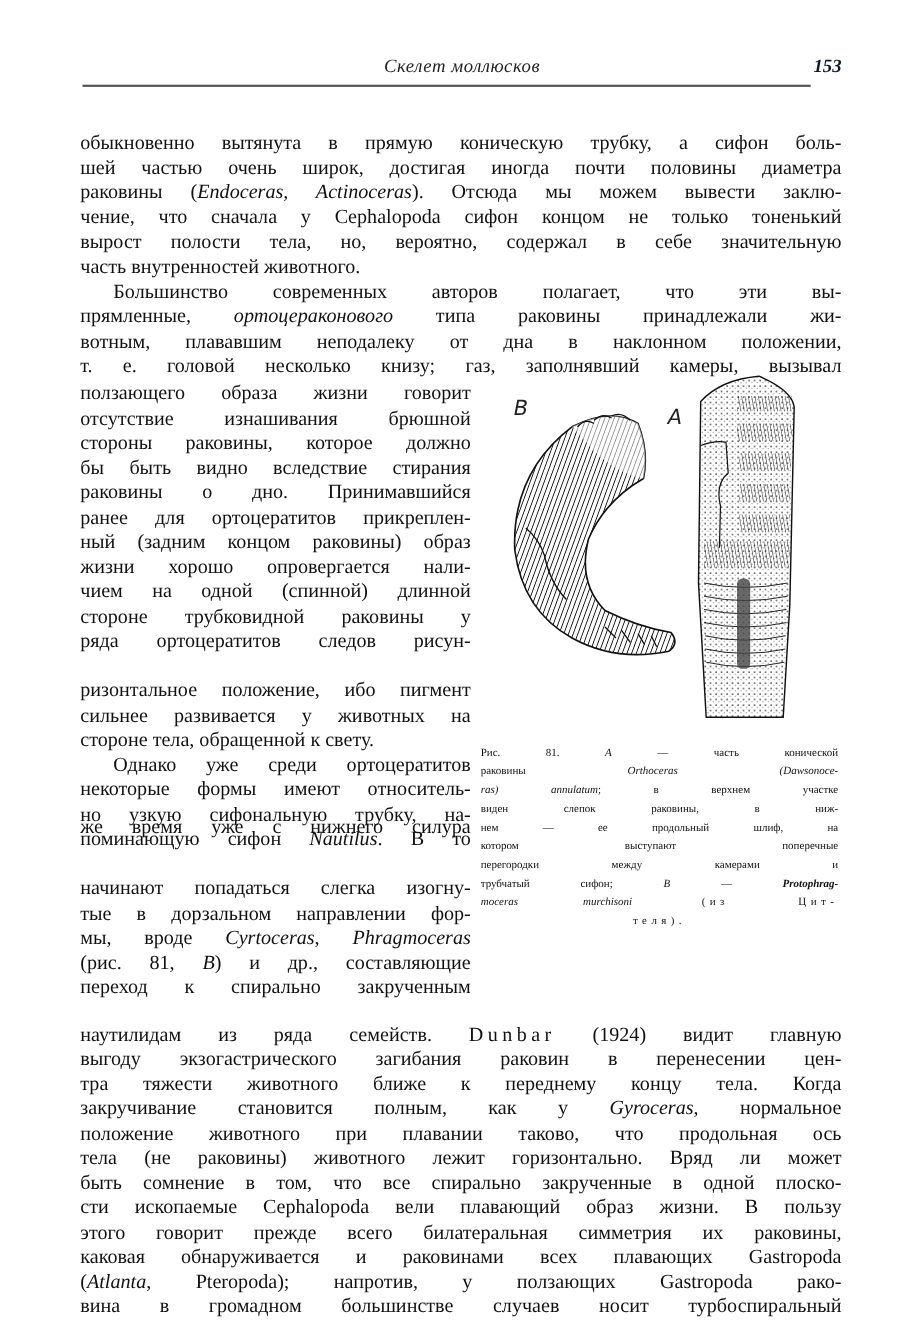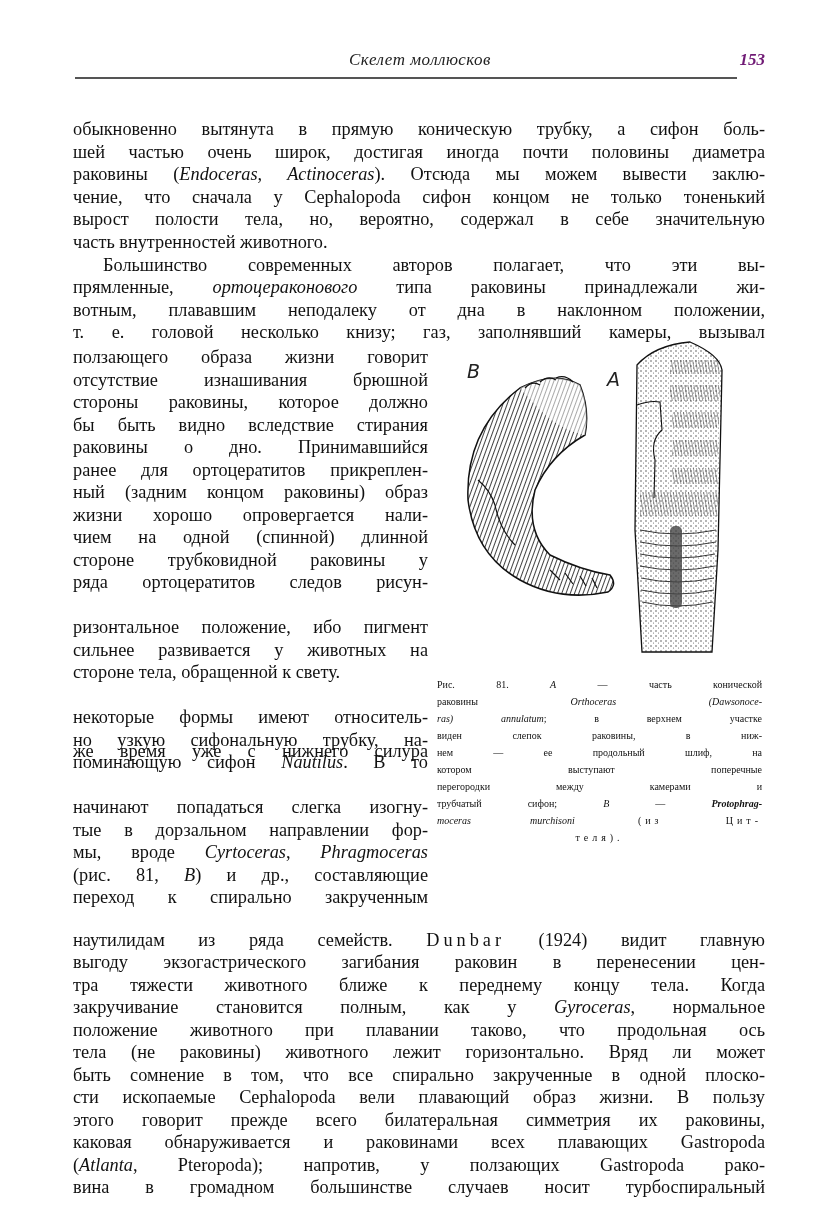--- a/index.html
+++ b/index.html
@@ -3,21 +3,21 @@
 <meta charset="utf-8">
 <style>
   html, body { margin: 0; padding: 0; background: #ffffff; }
   body { width: 816px; height: 1214px; position: relative; overflow: hidden;
          font-family: "Liberation Serif", "DejaVu Serif", serif; color: #111; }
   .page { position: absolute; left: 0; top: 0; width: 816px; height: 1214px; }
 
   .running-head { position: absolute; left: 75px; top: 50px; width: 690px; height: 26px; }
   .running-title { position: absolute; left: 0; right: 0; top: 0; text-align: center;
                    font-style: italic; font-size: 17px; letter-spacing: 0.5px; color: #222; }
-  .page-number { position: absolute; right: 0; top: 0; font-style: italic; font-weight: bold; font-size: 17px; color: #701a75; }
+  .page-number { position: absolute; right: 0; top: 0; font-style: italic; font-weight: bold; font-size: 17px; color: #0f172a; }
   .head-rule { position: absolute; left: 75px; top: 77px; width: 662px; height: 2px; background: #555; }
 
   .line { position: absolute; white-space: nowrap; font-size: 18.3px; line-height: 22px; height: 22px; }
   .full { left: 73px; width: 692px; text-align: justify; text-align-last: justify; margin-top: 20px; }
   .narrow { left: 73px; width: 355px; text-align: justify; text-align-last: justify; }
   .indent { padding-left: 30px; box-sizing: border-box; }
   .last { text-align-last: left; }
   .it { font-style: italic; }
   .sp { letter-spacing: 4px; }
 
@@ -58,20 +58,21 @@
   <div class="line narrow" style="top:436px">раковины о дно. Принимавшийся</div>
   <div class="line narrow" style="top:459px">ранее для ортоцератитов прикреплен-</div>
   <div class="line narrow" style="top:481px">ный (задним концом раковины) образ</div>
   <div class="line narrow" style="top:504px">жизни хорошо опровергается нали-</div>
   <div class="line narrow" style="top:526px">чием на одной (спинной) длинной</div>
   <div class="line narrow" style="top:549px">стороне трубковидной раковины у</div>
   <div class="line narrow" style="top:571px">ряда ортоцератитов следов рисун-</div>
   <div class="line narrow" style="top:616px">ризонтальное положение, ибо пигмент</div>
   <div class="line narrow" style="top:639px">сильнее развивается у животных на</div>
   <div class="line narrow last" style="top:661px">стороне тела, обращенной к свету.</div>
+  <div class="line narrow indent" style="top:684px">Однако уже среди ортоцератитов</div>
   <div class="line narrow" style="top:706px">некоторые формы имеют относитель-</div>
   <div class="line narrow" style="top:729px">но узкую сифональную трубку, на-</div>
   <div class="line narrow" style="top:751px"><span>поминающую сифон </span><span class="it">Nautilus</span><span>. В то</span></div>
   <div class="line narrow" style="top:740px">же время уже с нижнего силура</div>
   <div class="line narrow" style="top:796px">начинают попадаться слегка изогну-</div>
   <div class="line narrow" style="top:819px">тые в дорзальном направлении фор-</div>
   <div class="line narrow" style="top:841px"><span>мы, вроде </span><span class="it">Cyrtoceras</span><span>, </span><span class="it">Phragmoceras</span></div>
   <div class="line narrow" style="top:864px"><span>(рис. 81, </span><span class="it">B</span><span>) и др., составляющие</span></div>
   <div class="line narrow" style="top:886px">переход к спирально закрученным</div>
 

